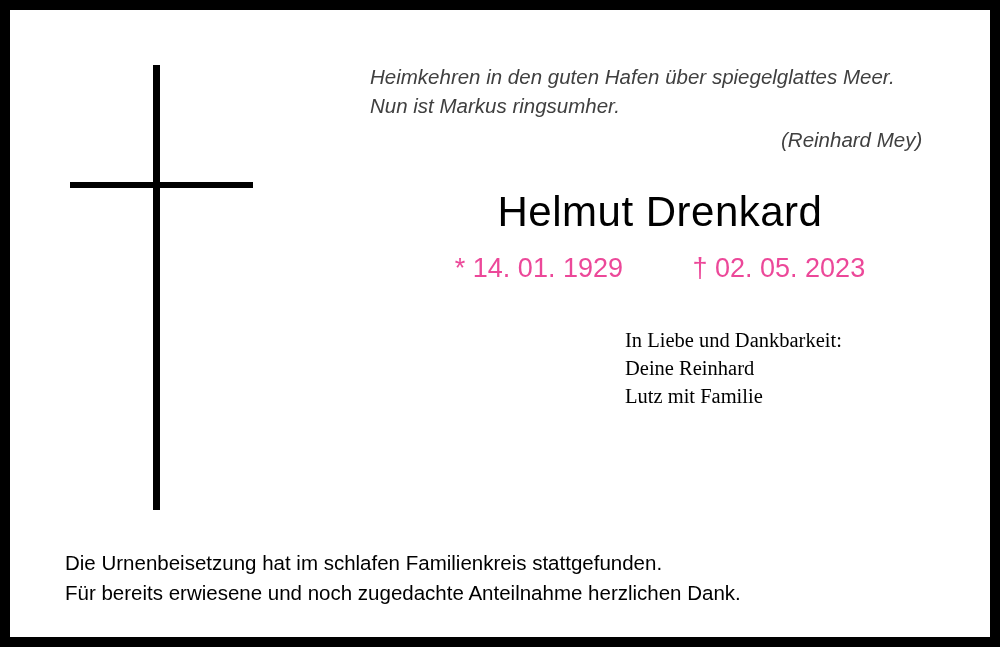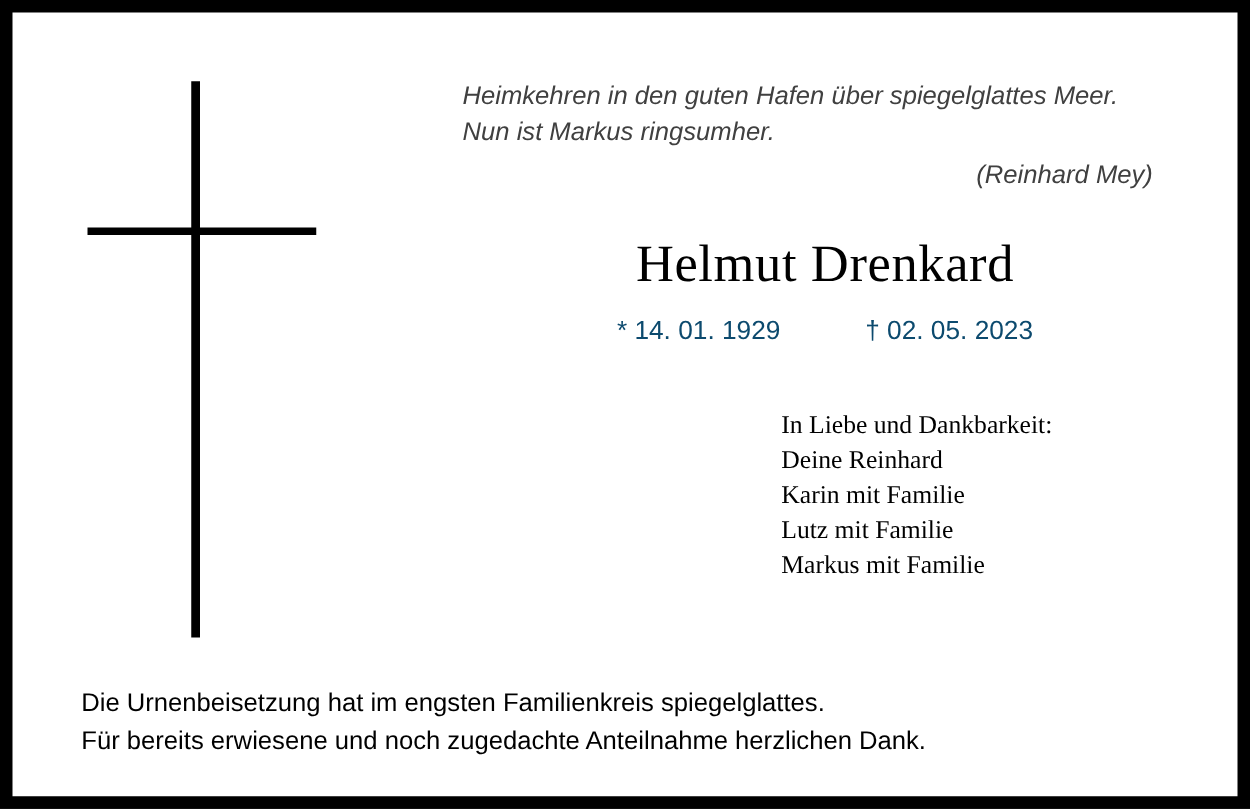--- a/index.html
+++ b/index.html
@@ -73,31 +73,30 @@
   .deceased-name {
     position: absolute;
     left: 360px;
     top: 178px;
     width: 580px;
     text-align: center;
     font-size: 42px;
     letter-spacing: 0.5px;
     color: #000000;
     white-space: nowrap;
-    font-family: Liberation Serif, serif;
   }
   
   .dates {
     position: absolute;
     left: 360px;
     top: 243px;
     width: 580px;
     text-align: center;
-    font-size: 21px;
-    color: #0c4a6e;
+    font-size: 27px;
+    color: #ec4899;
     white-space: nowrap;
   }
   .dates .birth { margin-right: 62px; }
   
   .family {
     position: absolute;
     left: 615px;
     top: 316px;
     font-size: 20.5px;
     line-height: 28px;
@@ -139,23 +138,21 @@
   <div class="deceased-name">Helmut Drenkard</div>
 
   <div class="dates">
     <span class="birth">* 14. 01. 1929</span>
     <span class="death">† 02. 05. 2023</span>
   </div>
 
   <div class="family">
     <span class="f-line">In Liebe und Dankbarkeit:</span>
     <span class="f-line">Deine Reinhard</span>
-    <span class="f-line">Karin mit Familie</span>
     <span class="f-line">Lutz mit Familie</span>
-    <span class="f-line">Markus mit Familie</span>
   </div>
 
   <div class="footer">
-    <span class="ft-line">Die Urnenbeisetzung hat im engsten Familienkreis spiegelglattes.</span>
+    <span class="ft-line">Die Urnenbeisetzung hat im schlafen Familienkreis stattgefunden.</span>
     <span class="ft-line">Für bereits erwiesene und noch zugedachte Anteilnahme herzlichen Dank.</span>
   </div>
 
 </div>
 
 </body></html>

